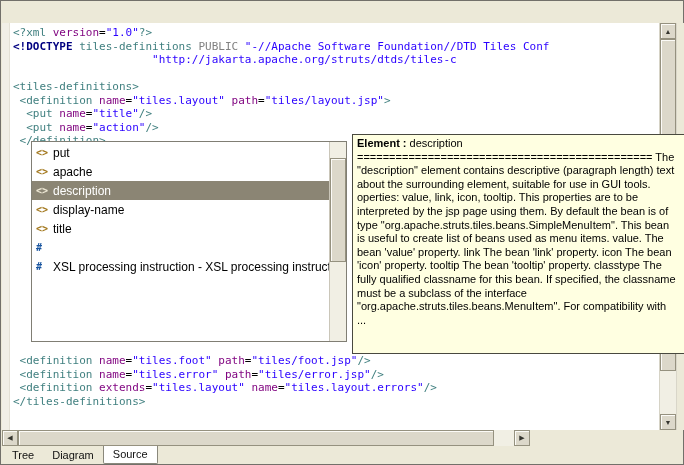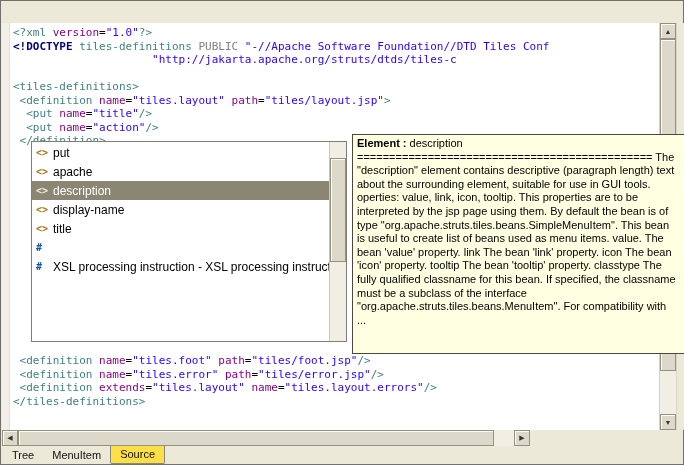--- a/index.html
+++ b/index.html
@@ -68,21 +68,21 @@
   .doc-tip{position:absolute;left:351px;top:133px;width:333px;height:220px;
         background:var(--tooltip_bg,#ffffe1);border:1px solid #49493f;z-index:6;
         padding:2px 4px;font-size:11px;line-height:13.6px;color:#000;overflow:hidden}
   .doc-title b{font-weight:bold}
   .doc-title span{margin-left:3px}
   .doc-body{overflow-wrap:anywhere;max-height:177px;overflow:hidden}
 
   
   .btabs{position:absolute;left:2px;top:445px;height:18px;display:flex;align-items:flex-end;font-size:11px}
   .btab{padding:2px 9px 3px;display:flex;align-items:center;color:#111;cursor:pointer}
-  .btab.active{background:#fde047;border:1px solid #8a887c;border-top:none;border-radius:0 0 2px 2px}
+  .btab.active{background:#ffffff;border:1px solid #8a887c;border-top:none;border-radius:0 0 2px 2px}
 </style>
 </head>
 <body>
 
 <div class="frame">
 
 
   <div class="editor">
     <div class="ruler"></div>
     <div class="code code-top"><div class="code-line"><span class="c-t">&lt;?xml </span><span class="c-a">version</span><span class="c-p">=</span><span class="c-v">"1.0"</span><span class="c-t">?&gt;</span></div><div class="code-line"><span class="c-d">&lt;!DOCTYPE </span><span class="c-t">tiles-definitions </span><span class="c-k">PUBLIC </span><span class="c-v">"-//Apache Software Foundation//DTD Tiles Conf</span></div><div class="code-line"><span class="c-p">                     </span><span class="c-v">"http://jakarta.apache.org/struts/dtds/tiles-c</span></div><div class="code-line">&nbsp;</div><div class="code-line"><span class="c-t">&lt;tiles-definitions&gt;</span></div><div class="code-line"><span class="c-t"> &lt;definition </span><span class="c-a">name</span><span class="c-p">=</span><span class="c-v">"tiles.layout"</span><span class="c-a"> path</span><span class="c-p">=</span><span class="c-v">"tiles/layout.jsp"</span><span class="c-t">&gt;</span></div><div class="code-line"><span class="c-t">  &lt;put </span><span class="c-a">name</span><span class="c-p">=</span><span class="c-v">"title"</span><span class="c-t">/&gt;</span></div><div class="code-line"><span class="c-t">  &lt;put </span><span class="c-a">name</span><span class="c-p">=</span><span class="c-v">"action"</span><span class="c-t">/&gt;</span></div><div class="code-line"><span class="c-t"> &lt;/definition&gt;</span></div></div>
@@ -137,17 +137,17 @@
   </div>
 
   <div class="doc-tip">
     <div class="doc-title"><b>Element :</b><span>description</span></div>
     <div class="doc-body">============================================== The "description" element contains descriptive (paragraph length) text about the surrounding element, suitable for use in GUI tools. operties: value, link, icon, tooltip. This properties are to be interpreted by the jsp page using them. By default the bean is of type "org.apache.struts.tiles.beans.SimpleMenuItem". This bean is useful to create list of beans used as menu items. value. The bean 'value' property. link The bean 'link' property. icon The bean 'icon' property. tooltip The bean 'tooltip' property. classtype The fully qualified classname for this bean. If specified, the classname must be a subclass of the interface "org.apache.struts.tiles.beans.MenuItem". For compatibility with</div>
     <div class="doc-dots">...</div>
   </div>
 
   <div class="btabs">
       <div class="btab">Tree</div>
-      <div class="btab">MenuItem</div>
+      <div class="btab">Diagram</div>
       <div class="btab active">Source</div>
     </div>
 
 </div>
 
 </body></html>

